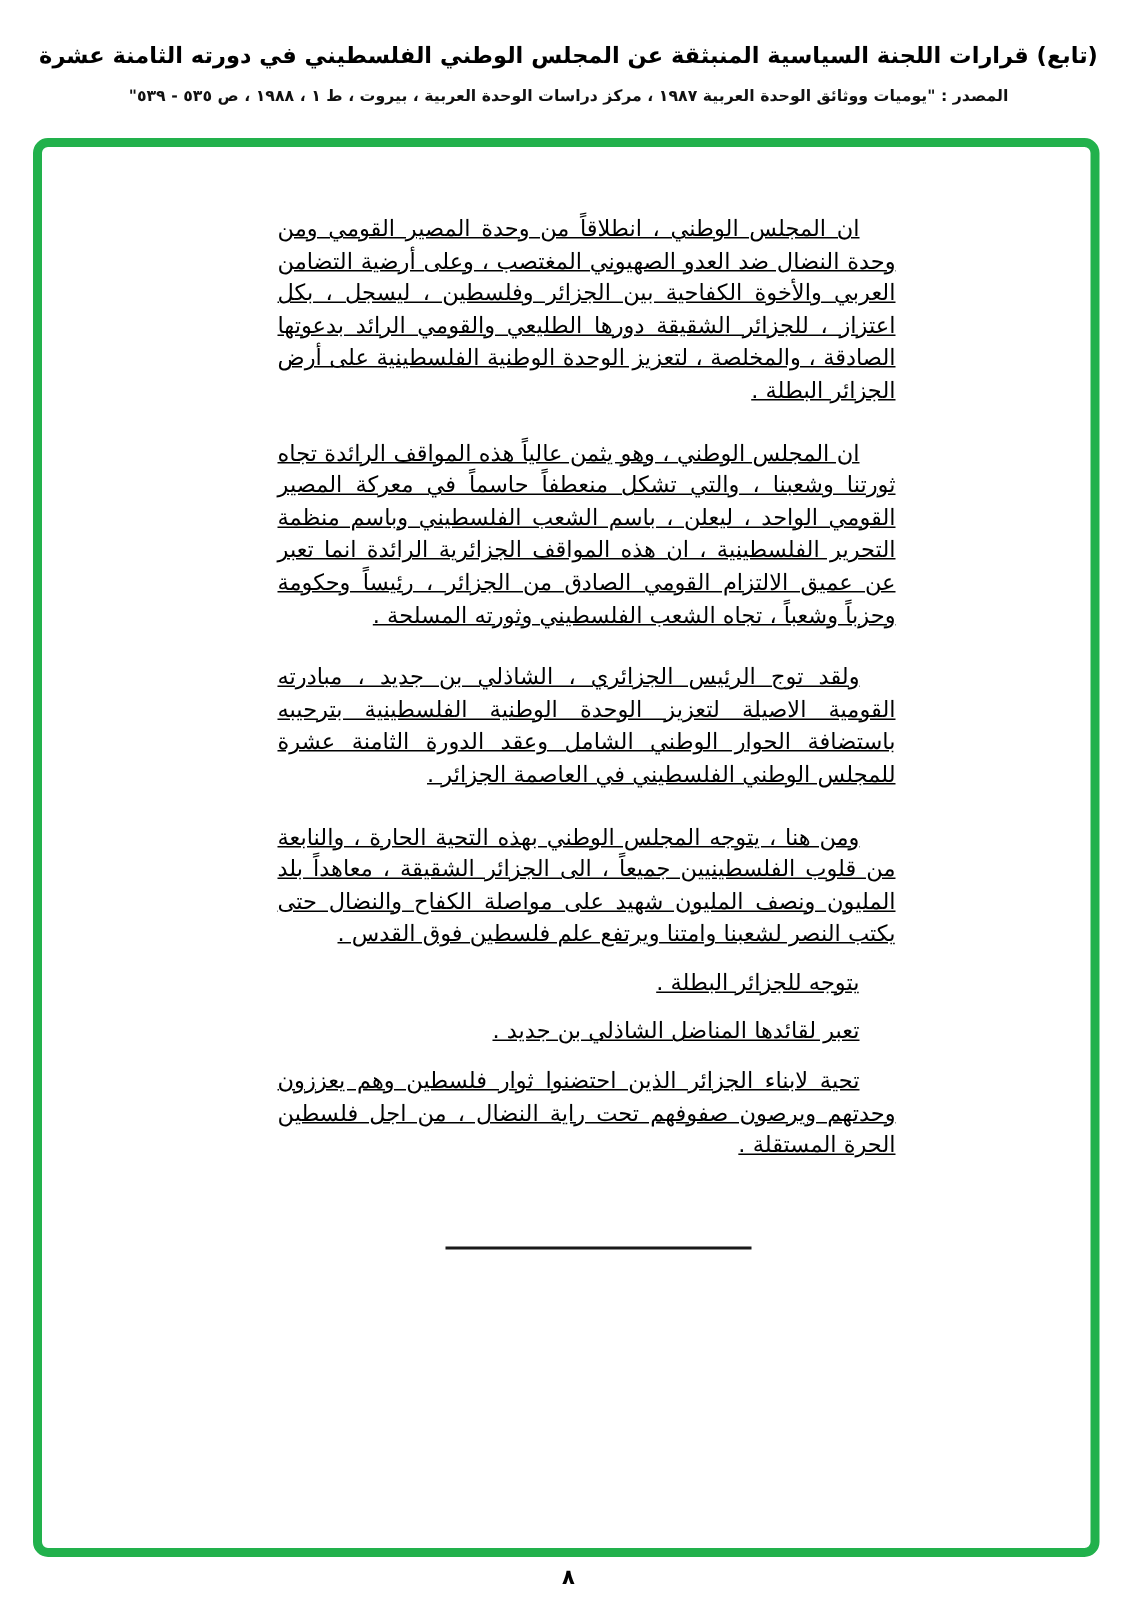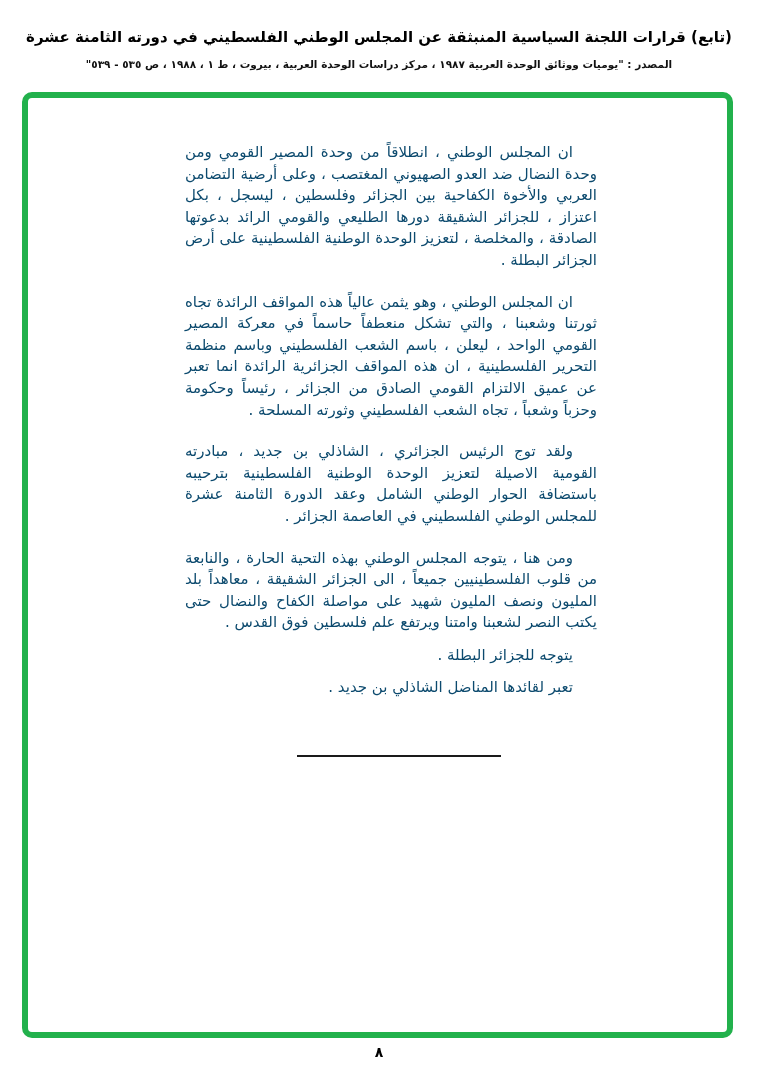--- a/index.html
+++ b/index.html
@@ -50,23 +50,24 @@
     border-radius: 10px;
     background: #ffffff;
   }
   .frame-content {
     position: absolute;
     top: 44px;
     right: 130px;
     width: 412px;
     direction: rtl;
     text-align: justify;
-    color: #0c4a6e;
+    color: #000000;
     font-size: 15px;
     line-height: 21.6px;
+    text-decoration: underline;
   }
   .para {
     margin: 0 0 20px 0;
     text-indent: 24px;
   }
   .para.tight {
     margin-bottom: 11px;
   }
   .divider {
     width: 204px;
@@ -98,19 +99,20 @@
   </div>
 
   <div class="frame" style="border-color: rgb(34, 177, 76);">
     <div class="frame-content">
       <p class="para">ان المجلس الوطني ، انطلاقاً من وحدة المصير القومي ومن وحدة النضال ضد العدو الصهيوني المغتصب ، وعلى أرضية التضامن العربي والأخوة الكفاحية بين الجزائر وفلسطين ، ليسجل ، بكل اعتزاز ، للجزائر الشقيقة دورها الطليعي والقومي الرائد بدعوتها الصادقة ، والمخلصة ، لتعزيز الوحدة الوطنية الفلسطينية على أرض الجزائر البطلة .</p>
       <p class="para">ان المجلس الوطني ، وهو يثمن عالياً هذه المواقف الرائدة تجاه ثورتنا وشعبنا ، والتي تشكل منعطفاً حاسماً في معركة المصير القومي الواحد ، ليعلن ، باسم الشعب الفلسطيني وباسم منظمة التحرير الفلسطينية ، ان هذه المواقف الجزائرية الرائدة انما تعبر عن عميق الالتزام القومي الصادق من الجزائر ، رئيساً وحكومة وحزباً وشعباً ، تجاه الشعب الفلسطيني وثورته المسلحة .</p>
       <p class="para">ولقد توج الرئيس الجزائري ، الشاذلي بن جديد ، مبادرته القومية الاصيلة لتعزيز الوحدة الوطنية الفلسطينية بترحيبه باستضافة الحوار الوطني الشامل وعقد الدورة الثامنة عشرة للمجلس الوطني الفلسطيني في العاصمة الجزائر .</p>
       <p class="para tight">ومن هنا ، يتوجه المجلس الوطني بهذه التحية الحارة ، والنابعة من قلوب الفلسطينيين جميعاً ، الى الجزائر الشقيقة ، معاهداً بلد المليون ونصف المليون شهيد على مواصلة الكفاح والنضال حتى يكتب النصر لشعبنا وامتنا ويرتفع علم فلسطين فوق القدس .</p>
       <p class="para tight">يتوجه للجزائر البطلة .</p>
       <p class="para tight">تعبر لقائدها المناضل الشاذلي بن جديد .</p>
+      <p class="para">تحية لابناء الجزائر الذين احتضنوا ثوار فلسطين وهم يعززون وحدتهم ويرصون صفوفهم تحت راية النضال ، من اجل فلسطين الحرة المستقلة .</p>
       <div class="divider"></div>
     </div>
   </div>
 
   <div class="page-number">٨</div>
 
 </div>
 
 </body></html>

